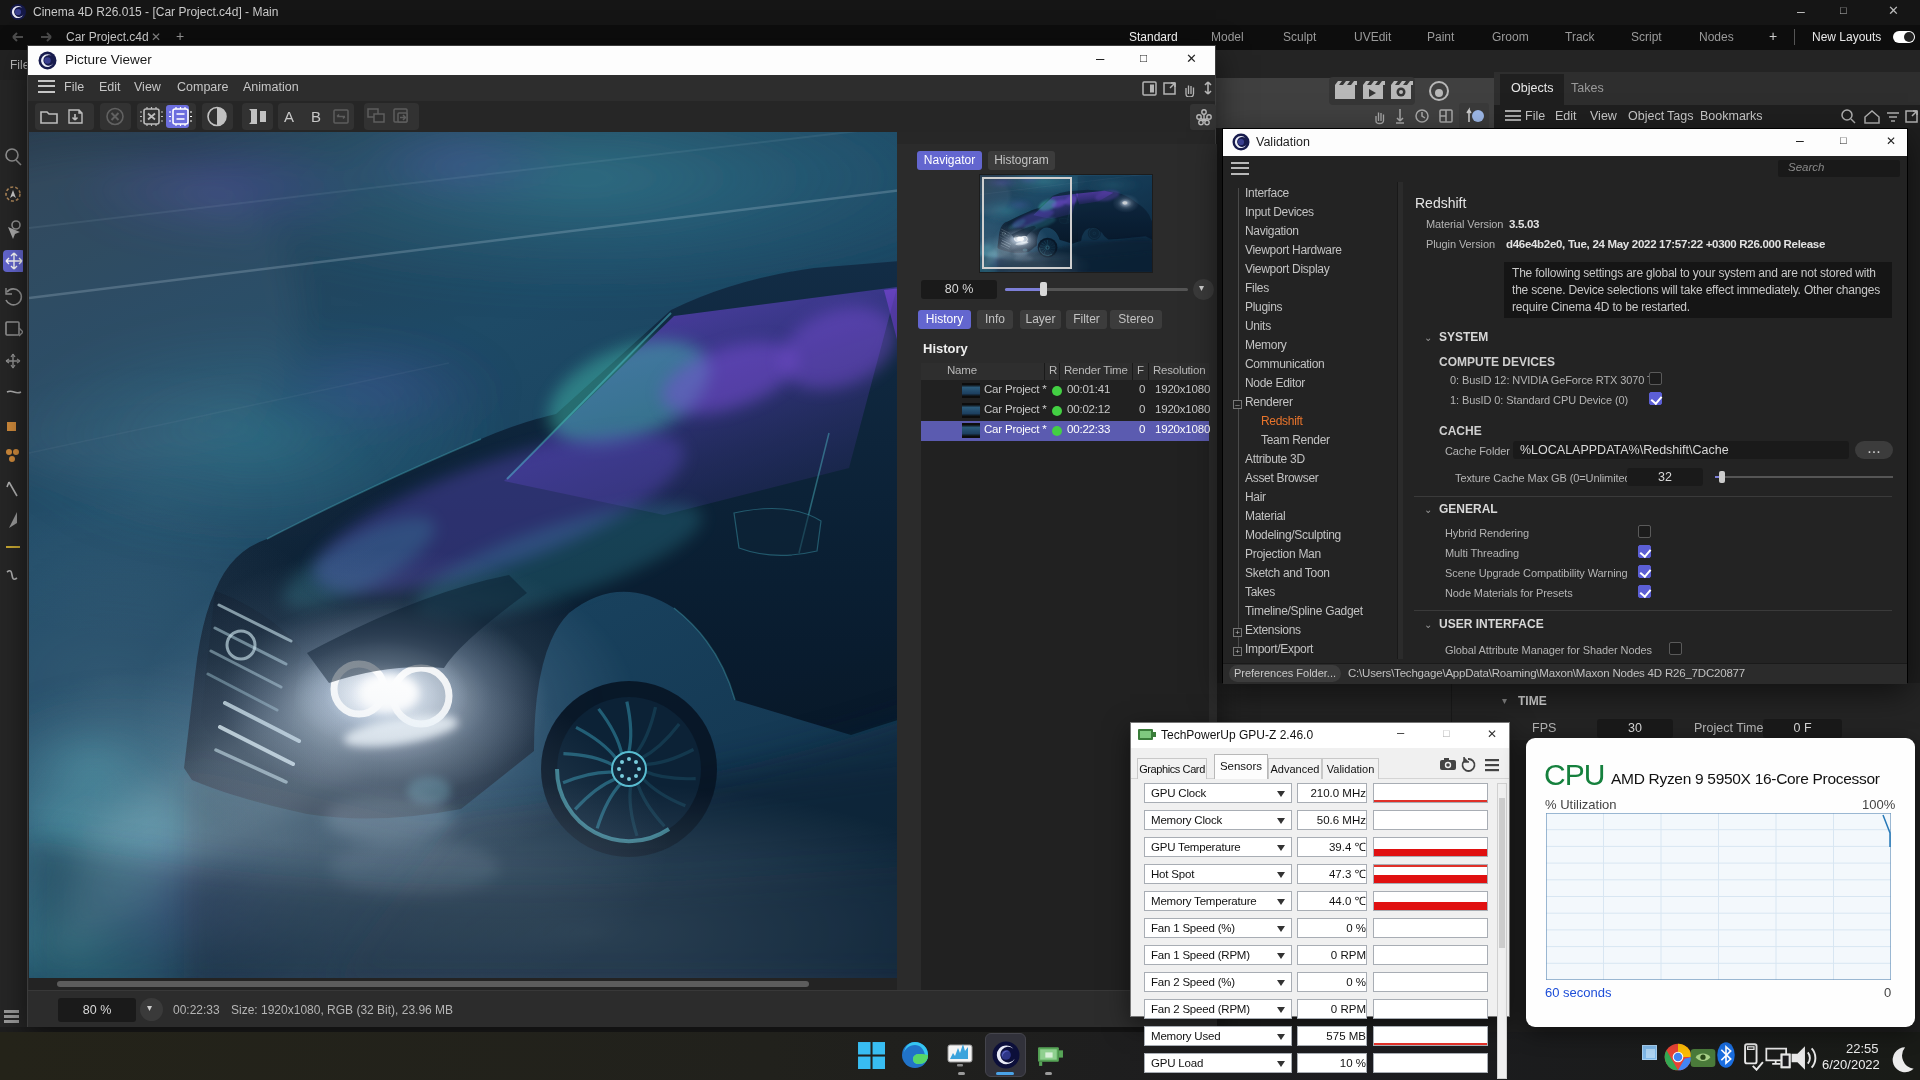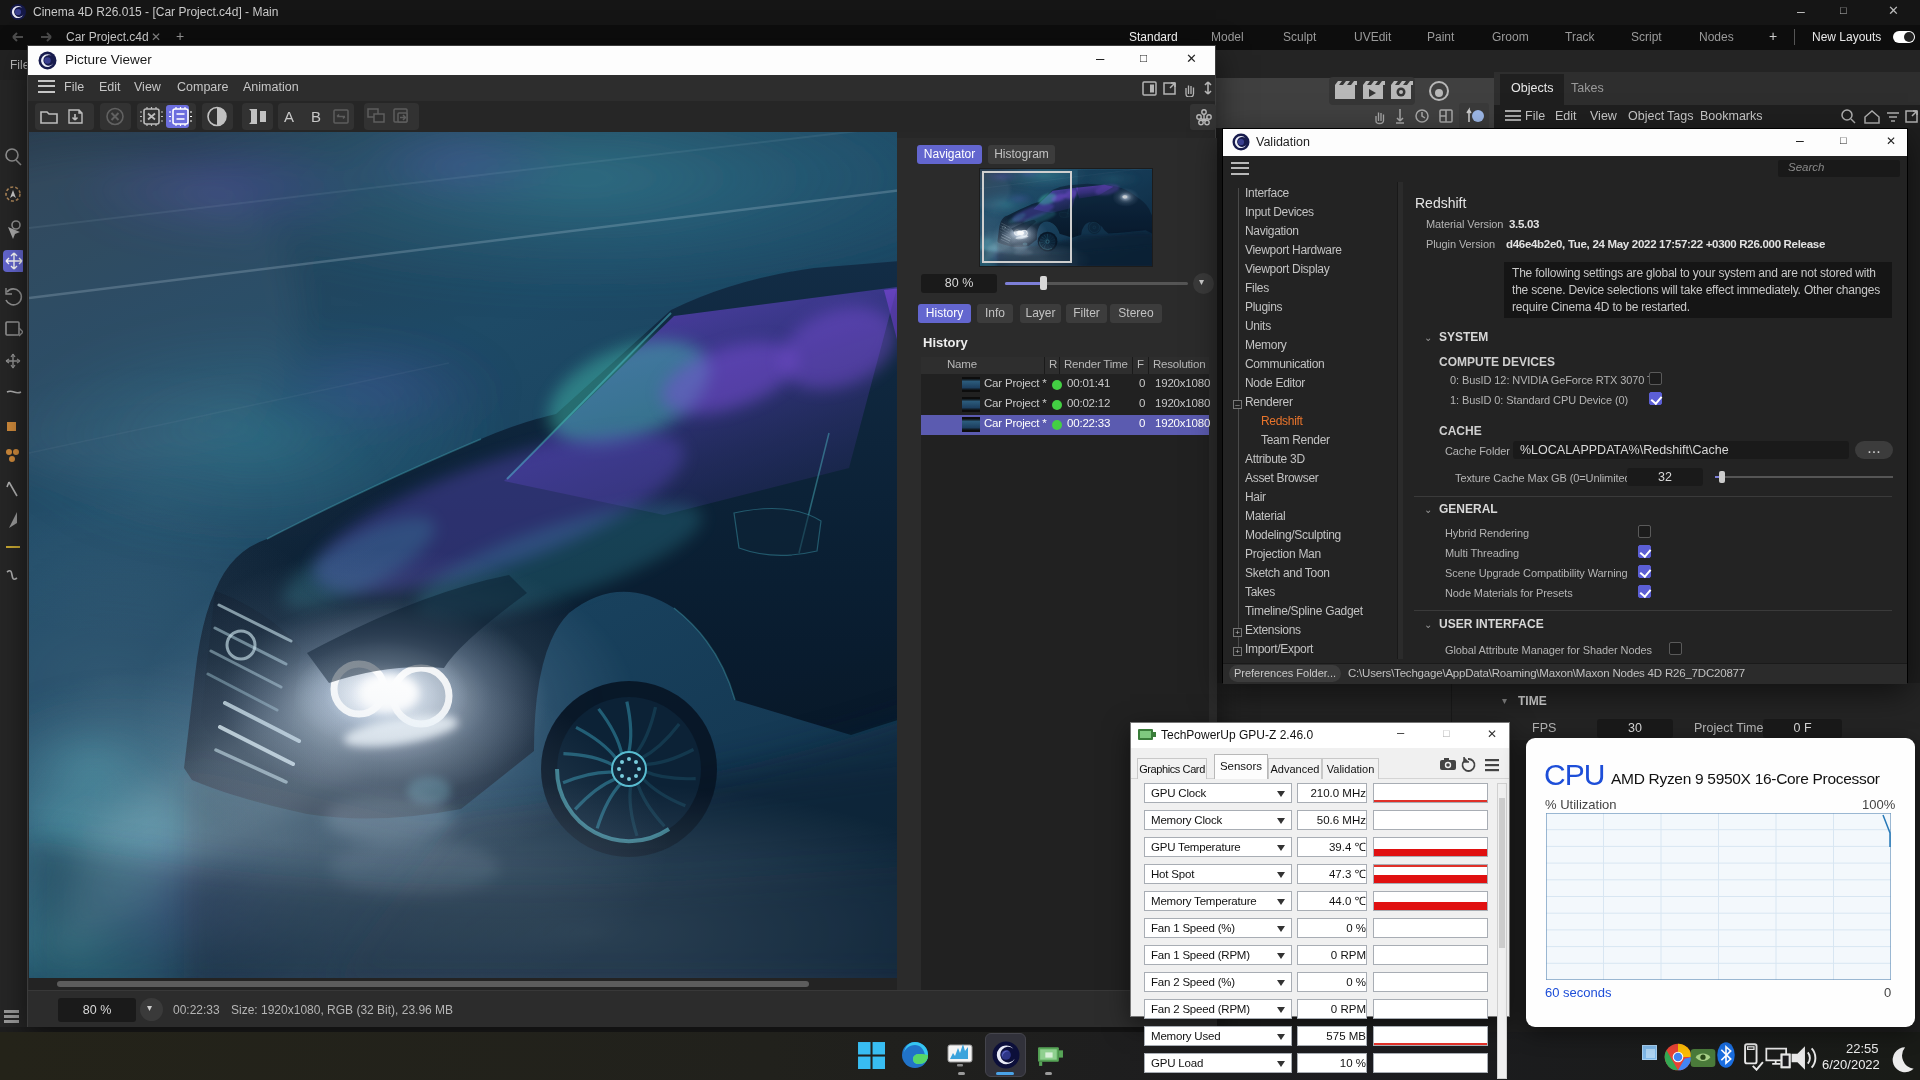--- a/index.html
+++ b/index.html
@@ -10,21 +10,21 @@
 #row3{left:0;top:50px;width:1920px;height:30px;background:#222;}
 .mtxt{position:absolute;top:5px;white-space:nowrap}
 
 #pv{left:27px;top:45px;width:1189px;height:982px;z-index:3;background:#272727;box-shadow:0 10px 30px rgba(0,0,0,.55);border:1px solid #3c3c3c}
 #pvtitle{left:0;top:0;width:100%;height:29px;background:#fdfdfd;color:#191919;font-size:13px}
 #pvmenu{left:0;top:29px;width:100%;height:26px;background:#2d2d2d;color:#c6c6c6;font-size:12.5px}
 #pvtool{left:0;top:55px;width:100%;height:31px;background:#262626}
 .tgrp{position:absolute;top:2px;height:27px;background:#323232;border-radius:4px}
 .tbtn{position:absolute;top:4px;width:23px;height:23px;border-radius:3px}
 
-#pvpanel{left:869px;top:92px;width:320px;height:868px;background:#2b2b2b}
+#pvpanel{left:869px;top:98px;width:320px;height:868px;background:#2b2b2b}
 .tab{position:absolute;height:19px;border-radius:3px;background:#3c3c3c;color:#c2c2c2;font-size:12px;text-align:center;line-height:19px}
 .tabon{background:#6366cf;color:#fff}
 .hrow{position:absolute;left:0;width:288px;height:20px;color:#c8c8c8;font-size:11.5px;letter-spacing:-.2px}
 .hrow.sel{background:#5b5bb0;color:#fff}
 .hrow .ht{position:absolute;left:41px;top:2px;width:18px;height:15px;background:linear-gradient(180deg,#0d0d0d 12%,#2b5a7a 30%,#1d4060 70%,#0d0d0d 88%);font-style:normal}
 .hrow b{position:absolute;left:63px;top:2px;font-weight:normal}
 .hrow .dot{position:absolute;left:131px;top:5px;width:10px;height:10px;border-radius:5px;background:#43cf43}
 .hrow u{position:absolute;top:2px;text-decoration:none}
 
 #imgwrap{left:1px;top:86px;width:868px;height:846px;overflow:hidden;background:#173d58}
@@ -735,21 +735,21 @@
       <div class="gval">10 %</div>
       <div class="ggraph"></div>
     </div>
   <div class="grow" style="top:357px"></div>
   <div class="abs" style="left:366px;top:60px;width:10px;height:296px;background:#f0f0f0;border:1px solid #d0d0d0">
       <div class="abs" style="left:1px;top:14px;width:6px;height:150px;background:#cdcdcd"></div>
     </div>
 </div>
 
 <div class="abs" id="cpuw">
-  <span class="txt" style="left:18px;top:20px;color:#1d4ed8;font-size:30px;letter-spacing:-1px">CPU</span>
+  <span class="txt" style="left:18px;top:20px;color:#15803d;font-size:30px;letter-spacing:-1px">CPU</span>
   <span class="txt" style="left:85px;top:32px;color:#111;font-size:15.5px;letter-spacing:-.3px">AMD Ryzen 9 5950X 16-Core Processor</span>
   <span class="txt" style="left:19px;top:59px;color:#444;font-size:13px">% Utilization</span>
   <span class="txt" style="left:336px;top:59px;color:#444;font-size:13px">100%</span>
   <svg class="abs" style="left:20px;top:75px" width="345" height="167" viewBox="0 0 345 167">
     <rect x="0" y="0" width="345" height="167" fill="#f3f8fc" stroke="none"></rect>
     <g stroke="#d8e6f2" stroke-width="1">
       <path d="M0,16.7h345M0,33.4h345M0,50.1h345M0,66.8h345M0,83.5h345M0,100.2h345M0,116.9h345M0,133.6h345M0,150.3h345"></path>
       <path d="M57.5,0v167M115,0v167M172.5,0v167M230,0v167M287.5,0v167"></path>
     </g>
     <rect x="0" y="0" width="345" height="167" fill="none" stroke="#6a94bc" stroke-width="1.3"></rect>

